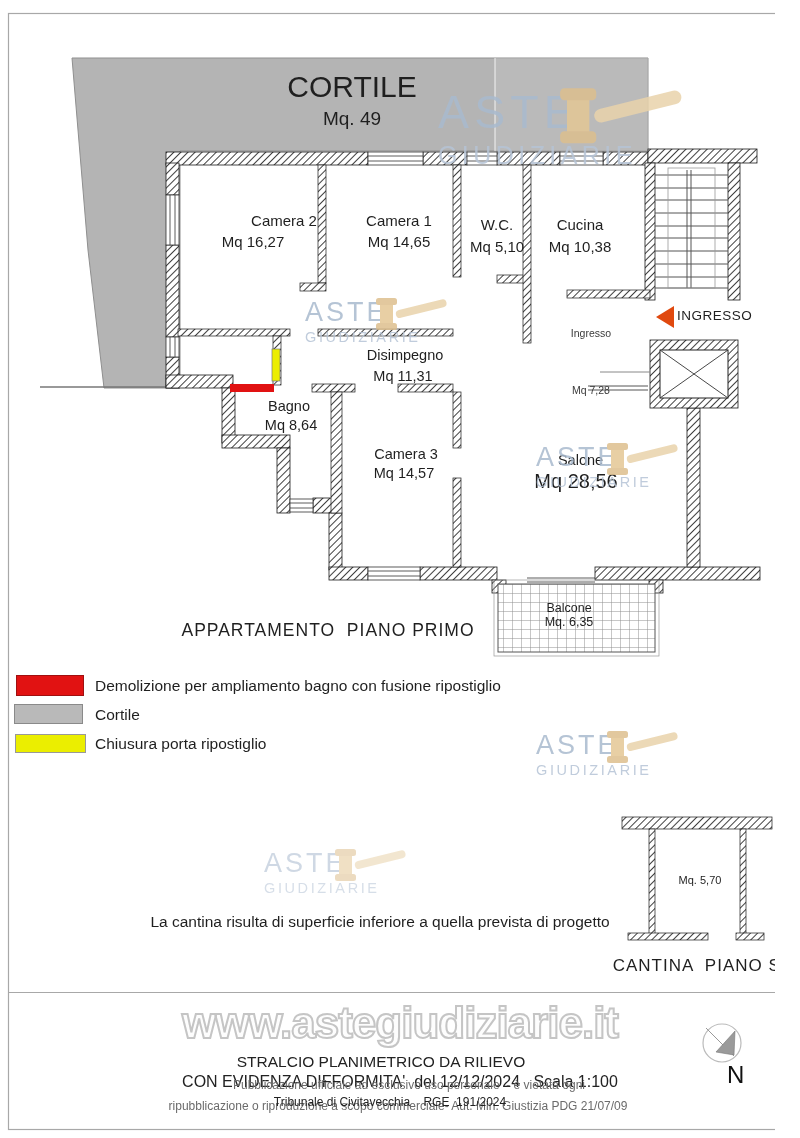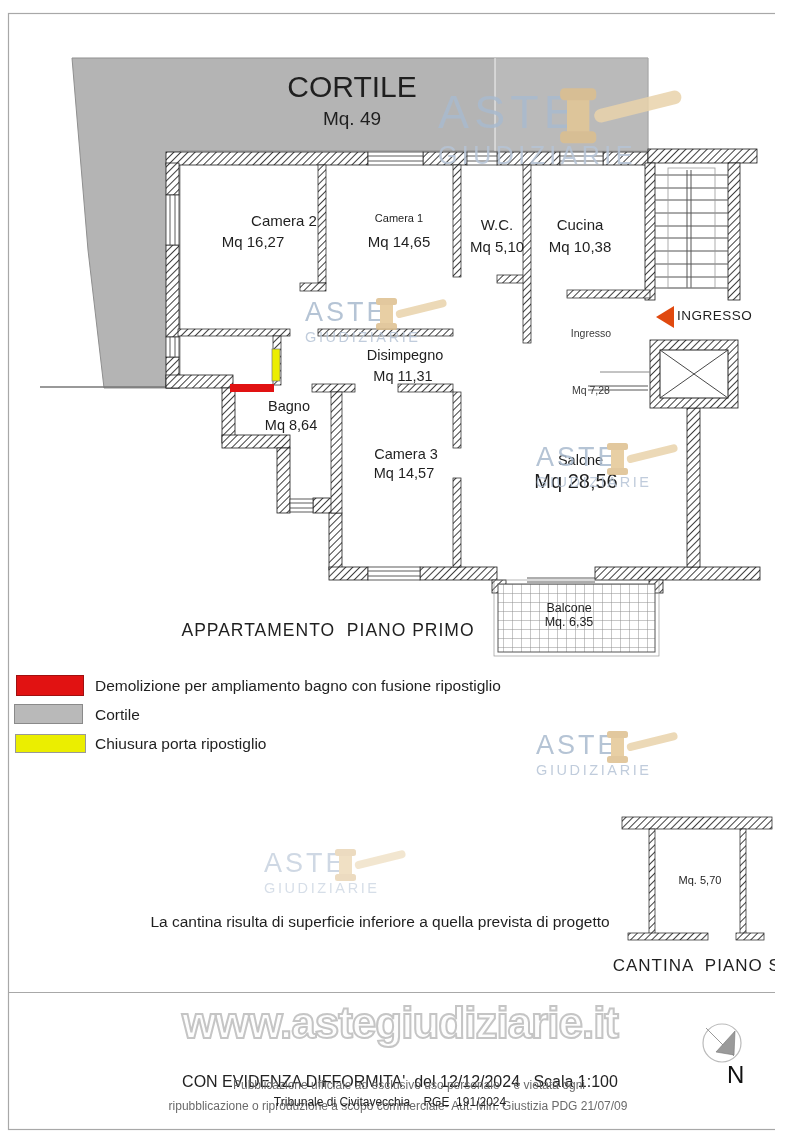--- a/index.html
+++ b/index.html
@@ -176,21 +176,21 @@
       <line x1="706" y1="1028" x2="734" y2="1056" stroke="#999" stroke-width="1"></line>
       <polygon points="735,1031 716,1052 734,1055" fill="#9a9a9a" stroke="#777" stroke-width="0.6"></polygon>
     </g>
   </svg>
 
   <div class="lbl" style="left:352px;top:70px;font-size:30px;">CORTILE</div>
   <div class="lbl" style="left:352px;top:108px;font-size:19px;">Mq. 49</div>
 
   <div class="lbl" style="left:253px;top:212px;font-size:15px;margin-left:31px;">Camera 2</div>
   <div class="lbl" style="left:253px;top:233px;font-size:15px;text-align:center;">Mq 16,27</div>
-  <div class="lbl" style="left:399px;top:212px;font-size:11px;">Camera 1</div>
+  <div class="lbl" style="left:399px;top:212px;font-size:15px;">Camera 1</div>
   <div class="lbl" style="left:399px;top:233px;font-size:15px;">Mq 14,65</div>
   <div class="lbl" style="left:497px;top:216px;font-size:15px;">W.C.</div>
   <div class="lbl" style="left:497px;top:238px;font-size:15px;">Mq 5,10</div>
   <div class="lbl" style="left:580px;top:216px;font-size:15px;">Cucina</div>
   <div class="lbl" style="left:580px;top:238px;font-size:15px;">Mq 10,38</div>
 
   <div class="abs" style="left:677px;top:308px;font-size:13.5px;letter-spacing:.5px;">INGRESSO</div>
 
   <div class="lbl" style="left:591px;top:327px;font-size:10.5px;color:#3a3a3a;">Ingresso</div>
   <div class="lbl" style="left:591px;top:344px;font-size:10.5px;color:#3a3a3a;margin-top:40px;">Mq 7,28</div>
@@ -278,19 +278,20 @@
         <rect x="24" y="18" width="52" height="8" rx="4" fill="#e9d3ab" transform="rotate(-14 24 18)"></rect>
         <rect x="9" y="8" width="13" height="26" rx="3" fill="#e4c795"></rect>
         <rect x="5" y="5" width="21" height="7" rx="2.5" fill="#ddbf8e"></rect>
         <rect x="5" y="30" width="21" height="7" rx="2.5" fill="#ddbf8e"></rect>
       </svg>
     </span>
     <div class="giud">GIUDIZIARIE</div>
   </div>
 
   <div id="watermark" style="left:400px;top:998px;">www.astegiudiziarie.it</div>
+  <div class="footer-dark" style="left:381px;top:1053px;">STRALCIO PLANIMETRICO DA RILIEVO</div>
   <div class="footer-dark" style="left:400px;top:1073px;font-size:16px;">CON EVIDENZA DIFFORMITA'  del 12/12/2024   Scala 1:100</div>
   <div class="footer-gray" style="left:409px;top:1078px;text-align:right;">Pubblicazione ufficiale ad esclusivo uso personale  - è vietata ogni</div>
   <div class="footer-gray" style="left:398px;top:1099px;">ripubblicazione o riproduzione a scopo commerciale- Aut. Min. Giustizia PDG 21/07/09</div>
   <div class="footer-dark" style="left:390px;top:1095px;font-size:12px;">Tribunale di Civitavecchia    RGE  191/2024</div>
   <div class="abs" style="left:727px;top:1061px;font-size:24px;color:#111;">N</div>
 
 </div>
 
 </body></html>

